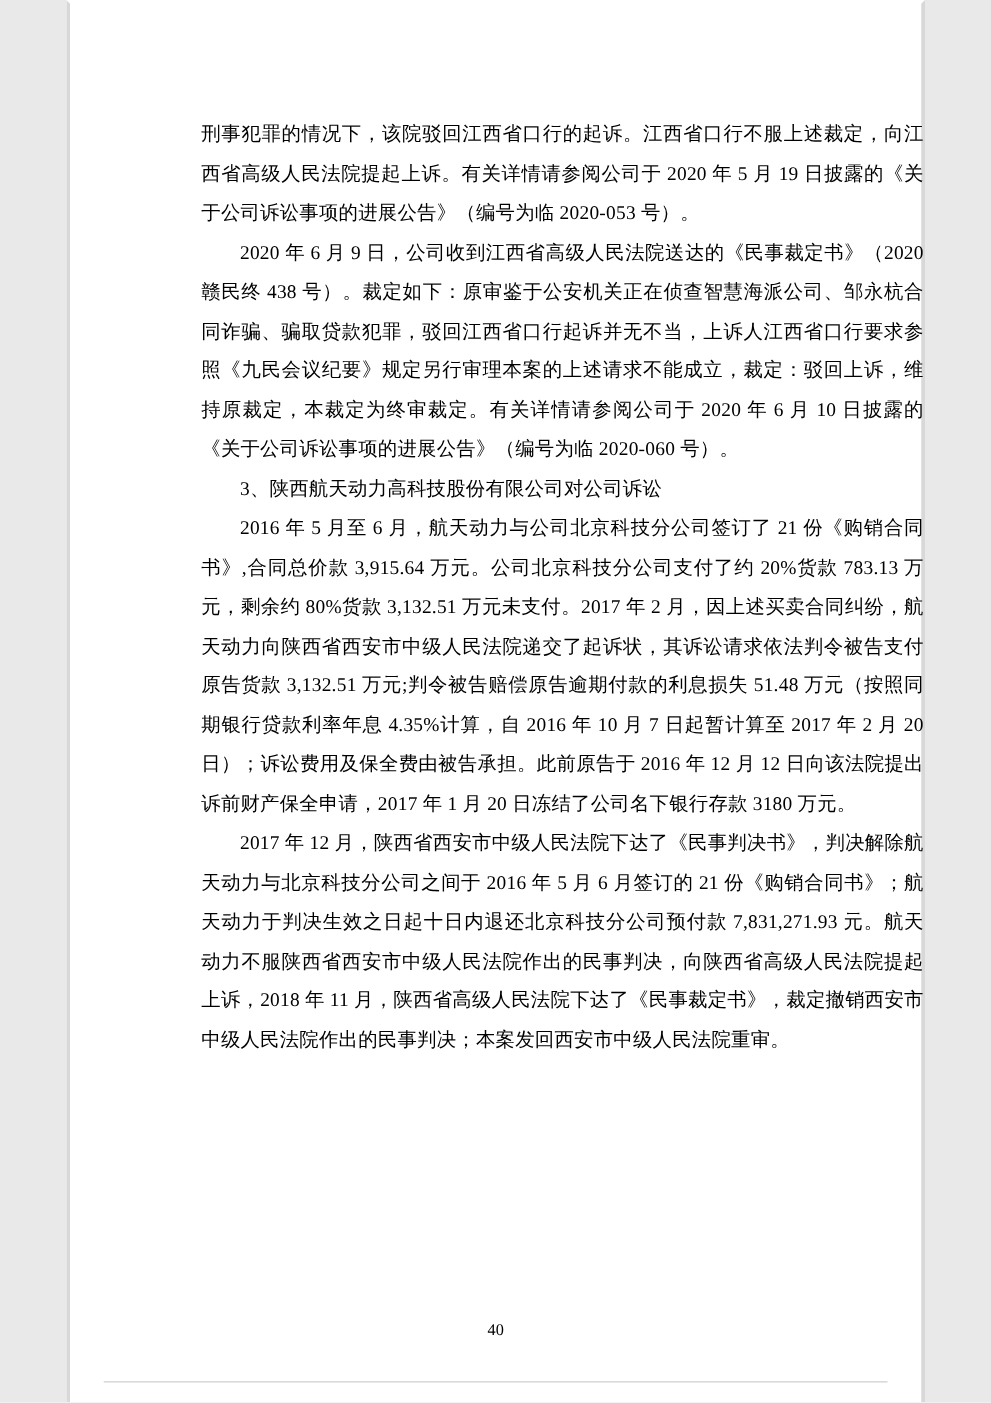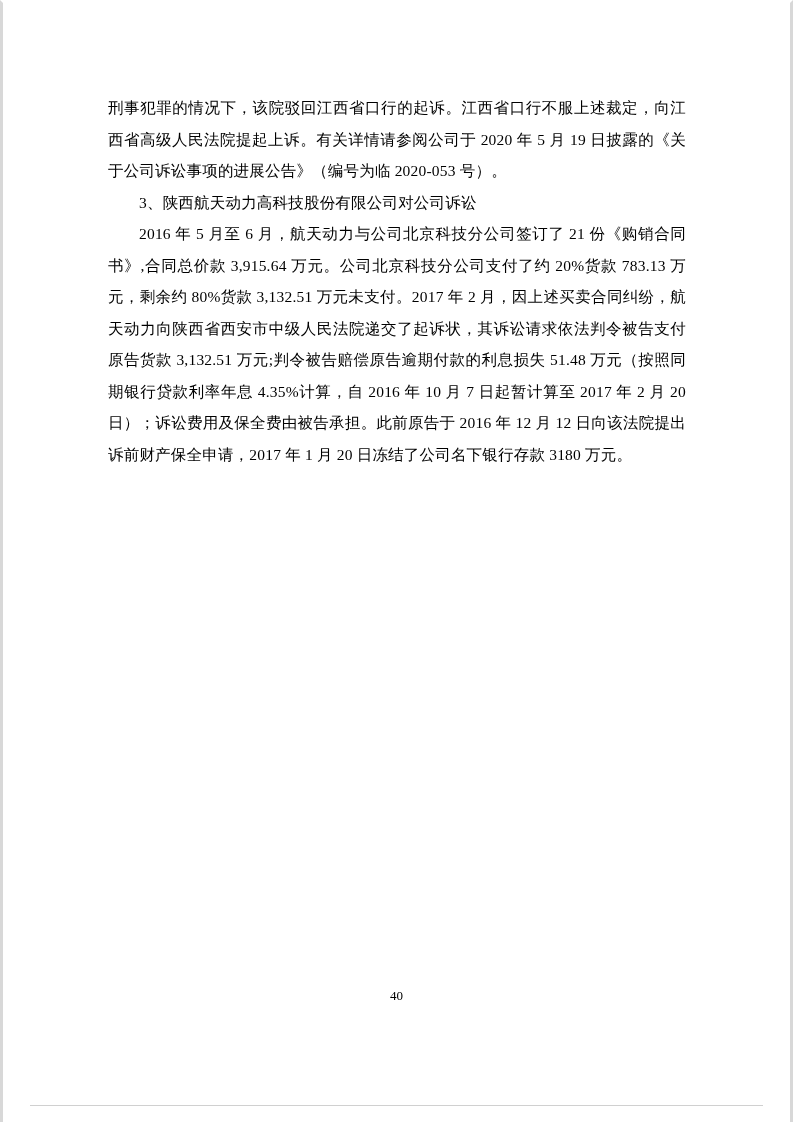--- a/index.html
+++ b/index.html
@@ -4,21 +4,21 @@
 <style>
   html, body {
     margin: 0;
     padding: 0;
     background: #e9e9e9;
   }
   body {
     font-family: "Liberation Serif", "DejaVu Serif", serif;
   }
   .page {
-    width: 793px;
+    width: 687px;
     height: 1122px;
     background: #ffffff;
     position: relative;
     margin: 0 auto;
     box-sizing: border-box;
     overflow: hidden;
   }
   .page-border {
     position: absolute;
     left: 0;
@@ -45,21 +45,21 @@
     color: #000000;
     letter-spacing: 0.2px;
   }
   p.indent {
     text-indent: 2em;
   }
   .footer {
     position: absolute;
     left: 0;
     right: 0;
-    top: 988px;
+    top: 1056px;
     text-align: center;
     font-size: 13px;
     color: #000;
     font-family: "Liberation Serif", serif;
   }
   .bottom-rule {
     position: absolute;
     left: 30px;
     right: 30px;
     bottom: 16px;
@@ -67,19 +67,21 @@
   }
 </style>
 </head>
 <body>
 
 <div class="page">
   <div class="page-border"></div>
 
   <div class="content">
     <p class="para">刑事犯罪的情况下，该院驳回江西省口行的起诉。江西省口行不服上述裁定，向江西省高级人民法院提起上诉。有关详情请参阅公司于 2020 年 5 月 19 日披露的《关于公司诉讼事项的进展公告》（编号为临 2020-053 号）。</p>
+    <p class="para indent">2020 年 6 月 9 日，公司收到江西省高级人民法院送达的《民事裁定书》（2020 赣民终 438 号）。裁定如下：原审鉴于公安机关正在侦查智慧海派公司、邹永杭合同诈骗、骗取贷款犯罪，驳回江西省口行起诉并无不当，上诉人江西省口行要求参照《九民会议纪要》规定另行审理本案的上述请求不能成立，裁定：驳回上诉，维持原裁定，本裁定为终审裁定。有关详情请参阅公司于 2020 年 6 月 10 日披露的《关于公司诉讼事项的进展公告》（编号为临 2020-060 号）。</p>
     <p class="para indent">3、陕西航天动力高科技股份有限公司对公司诉讼</p>
     <p class="para indent">2016 年 5 月至 6 月，航天动力与公司北京科技分公司签订了 21 份《购销合同书》,合同总价款 3,915.64 万元。公司北京科技分公司支付了约 20%货款 783.13 万元，剩余约 80%货款 3,132.51 万元未支付。2017 年 2 月，因上述买卖合同纠纷，航天动力向陕西省西安市中级人民法院递交了起诉状，其诉讼请求依法判令被告支付原告货款 3,132.51 万元;判令被告赔偿原告逾期付款的利息损失 51.48 万元（按照同期银行贷款利率年息 4.35%计算，自 2016 年 10 月 7 日起暂计算至 2017 年 2 月 20 日）；诉讼费用及保全费由被告承担。此前原告于 2016 年 12 月 12 日向该法院提出诉前财产保全申请，2017 年 1 月 20 日冻结了公司名下银行存款 3180 万元。</p>
+    <p class="para indent">2017 年 12 月，陕西省西安市中级人民法院下达了《民事判决书》，判决解除航天动力与北京科技分公司之间于 2016 年 5 月 6 月签订的 21 份《购销合同书》；航天动力于判决生效之日起十日内退还北京科技分公司预付款 7,831,271.93 元。航天动力不服陕西省西安市中级人民法院作出的民事判决，向陕西省高级人民法院提起上诉，2018 年 11 月，陕西省高级人民法院下达了《民事裁定书》，裁定撤销西安市中级人民法院作出的民事判决；本案发回西安市中级人民法院重审。</p>
   </div>
 
   <div class="footer">40</div>
   <div class="bottom-rule"></div>
 </div>
 
 </body></html>

